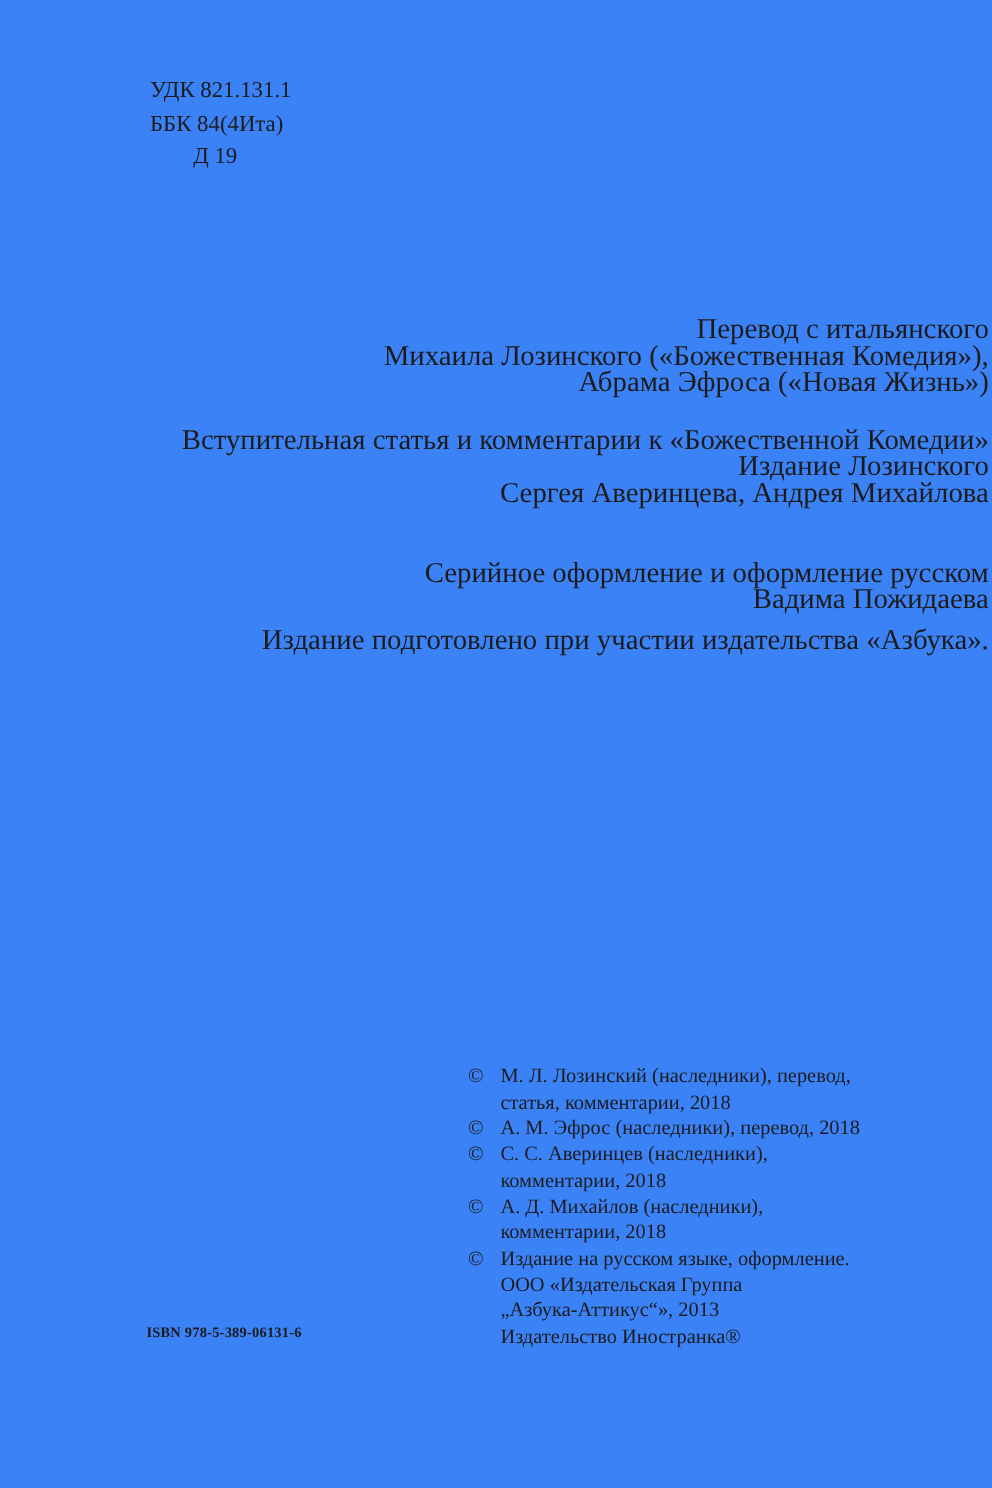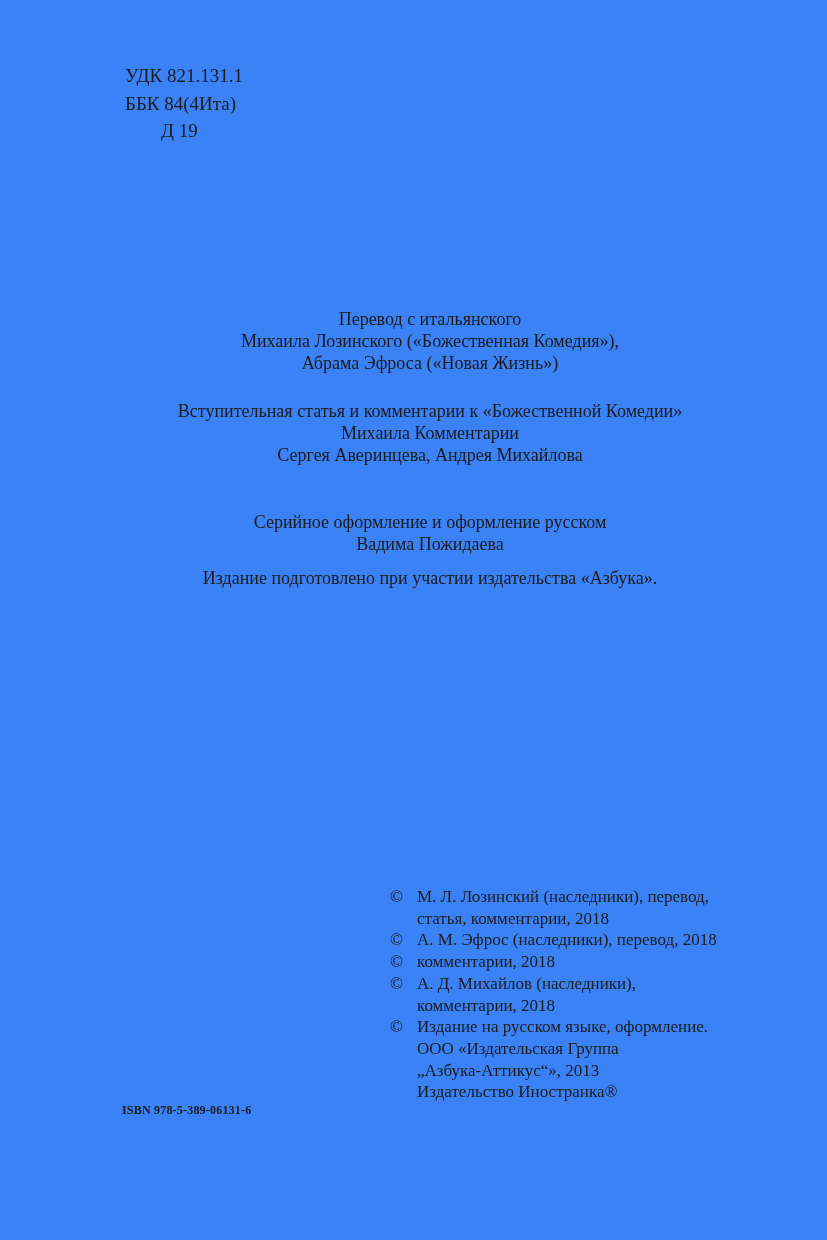--- a/index.html
+++ b/index.html
@@ -26,25 +26,24 @@
     white-space: nowrap;
   }
   .udc-block .indent {
     padding-left: 36px;
   }
   
   .center-col {
     position: absolute;
     left: 36px;
     width: 788px;
-    text-align: center;
-    font-size: 18px;
+    text-align: right;
+    font-size: 24px;
     line-height: 22px;
     white-space: nowrap;
-    margin-top: 44px;
   }
   .block-translation   { top: 264px; }
   .block-commentary    { top: 356px; }
   .block-design        { top: 467px; }
   .block-participation { top: 523px; }
   
   .copyright-block {
     position: absolute;
     left: 390px;
     top: 886px;
@@ -86,21 +85,21 @@
   </div>
 
   <div class="center-col block-translation">
     <div>Перевод с итальянского</div>
     <div>Михаила Лозинского («Божественная Комедия»),</div>
     <div>Абрама Эфроса («Новая Жизнь»)</div>
   </div>
 
   <div class="center-col block-commentary">
     <div>Вступительная статья и комментарии к «Божественной Комедии»</div>
-    <div>Михаила Комментарии</div>
+    <div>Издание Лозинского</div>
     <div>Сергея Аверинцева, Андрея Михайлова</div>
   </div>
 
   <div class="center-col block-design">
     <div>Серийное оформление и оформление русском</div>
     <div>Вадима Пожидаева</div>
   </div>
 
   <div class="center-col block-participation">
     <div>Издание подготовлено при участии издательства «Азбука».</div>
@@ -119,20 +118,21 @@
     <div class="cr-entry">
       <span class="cr-sym">©</span>
       <span class="cr-text">
         <div>А. М. Эфрос (наследники), перевод, 2018</div>
       </span>
     </div>
 
     <div class="cr-entry">
       <span class="cr-sym">©</span>
       <span class="cr-text">
+        <div>С. С. Аверинцев (наследники),</div>
         <div>комментарии, 2018</div>
       </span>
     </div>
 
     <div class="cr-entry">
       <span class="cr-sym">©</span>
       <span class="cr-text">
         <div>А. Д. Михайлов (наследники),</div>
         <div>комментарии, 2018</div>
       </span>

